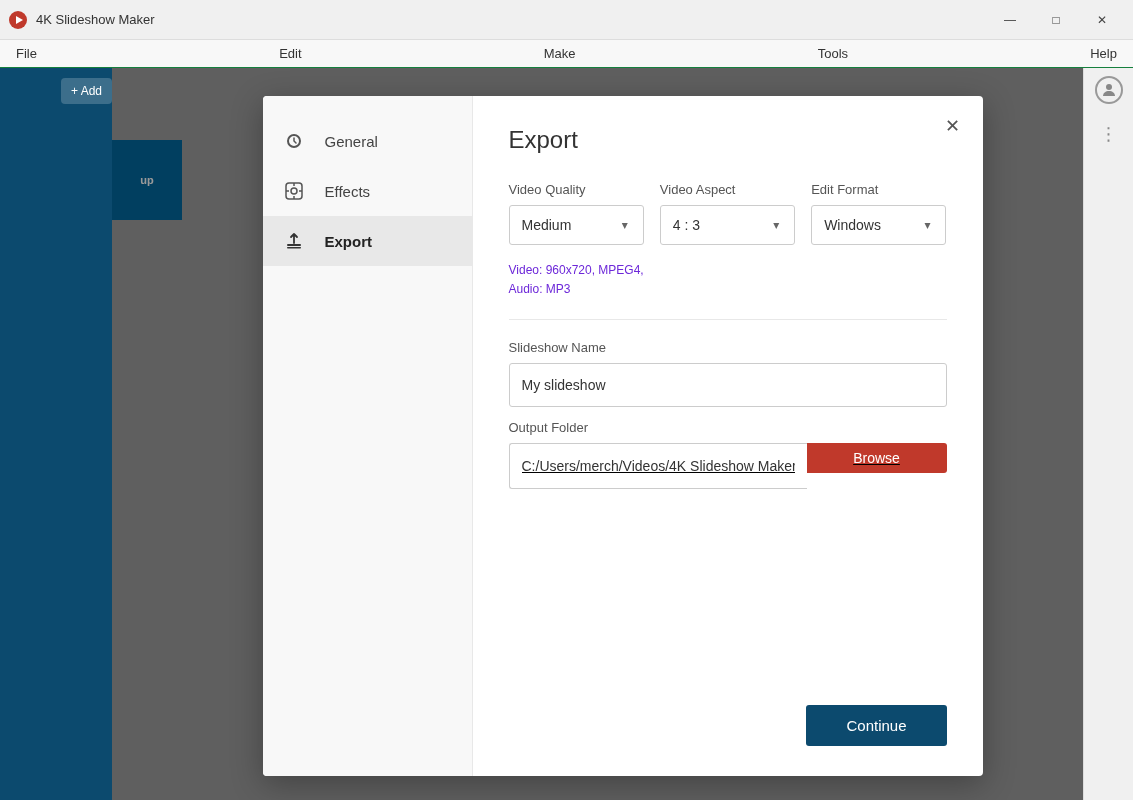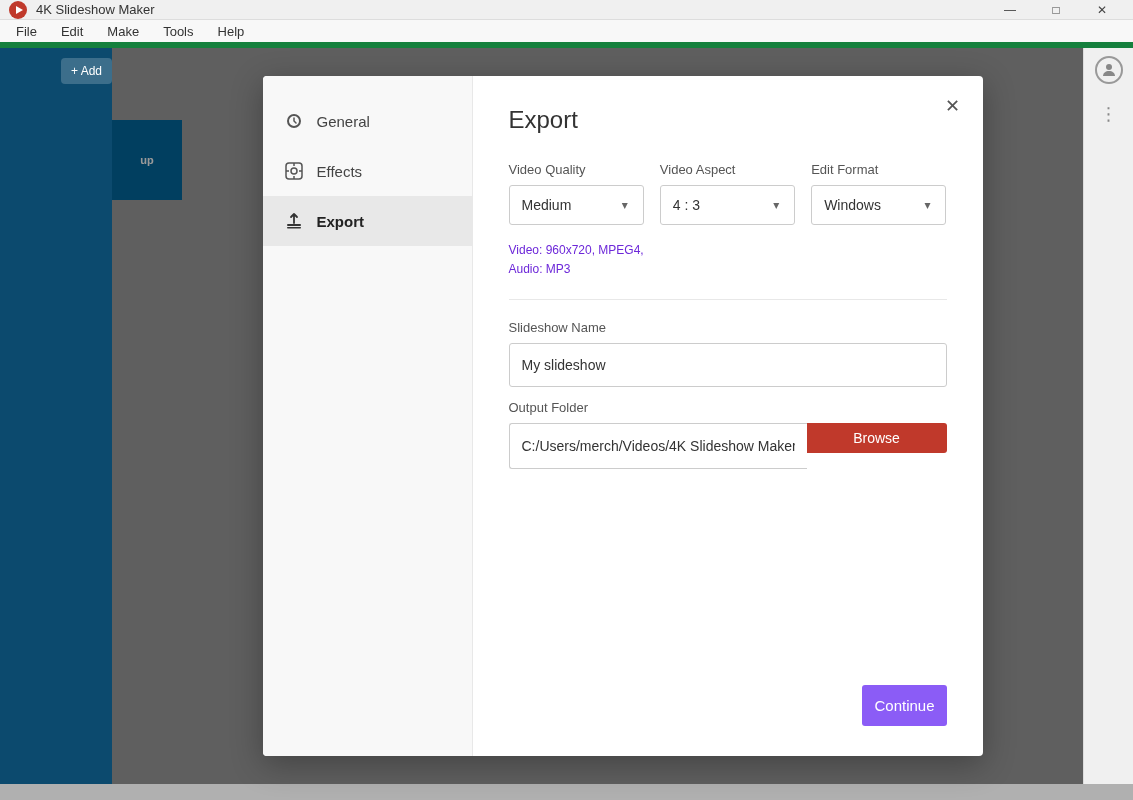--- a/index.html
+++ b/index.html
@@ -8,21 +8,21 @@
       background: #b0b0b0;
       width: 1133px;
       height: 800px;
       overflow: hidden;
       position: relative;
     }
 
     
     .titlebar {
       background: #f0f0f0;
-      height: 20px;
+      height: 40px;
       display: flex;
       align-items: center;
       padding: 8px 8px;
       border-bottom: 1px solid #ddd;
       position: relative;
     }
     .titlebar-icon {
       width: 20px;
       height: 20px;
       margin-right: 8px;
@@ -49,21 +49,22 @@
       border: none;
     }
 
     
     .menubar {
       background: #f8f8f8;
       height: 28px;
       display: flex;
       align-items: center;
       padding: 0 4px;
-      border-bottom: 6px solid #15803d;
+      border-bottom: 1px solid #15803d;
+      justify-content: space-between;
     }
     .menu-item {
       padding: 4px 12px;
       font-size: 13px;
       color: #333;
       cursor: pointer;
       border-radius: 3px;
     }
 
     
@@ -160,21 +161,21 @@
       padding: 20px 0;
       flex-shrink: 0;
     }
     .dialog-nav-item {
       display: flex;
       align-items: center;
       padding: 14px 20px;
       cursor: pointer;
       font-size: 15px;
       color: #444;
-      gap: 12px;
+      gap: 20px;
     }
     .dialog-nav-item.active {
       background: #e8e8e8;
       font-weight: 600;
       color: #222;
     }
     .nav-icon {
       width: 22px;
       height: 22px;
       display: flex;
@@ -288,20 +289,21 @@
       font-size: 14px;
       color: #333;
       outline: none;
       width: 100%;
     }
 
     .folder-row {
       display: flex;
       gap: 0;
       width: 100%;
+      text-decoration: underline;
     }
 
     .folder-input {
       flex: 1;
       border: 1px solid #ccc;
       border-right: none;
       border-radius: 3px 0 0 3px;
       height: 46px;
       padding: 0 12px;
       font-size: 14px;
@@ -322,25 +324,25 @@
     }
 
     .dialog-footer {
       margin-top: auto;
       display: flex;
       justify-content: flex-end;
       padding-top: 20px;
     }
 
     .continue-btn {
-      background: #8b5cf6;
+      background: #0c4a6e;
       color: white;
       border: none;
       border-radius: 3px;
-      padding: 12px 12px;
+      padding: 12px 40px;
       font-size: 15px;
       cursor: pointer;
       font-weight: 500;
     }
 
     
     ::-webkit-scrollbar { width: 6px; }
     ::-webkit-scrollbar-thumb { background: #ccc; border-radius: 3px; }
   </style>
 </head>

